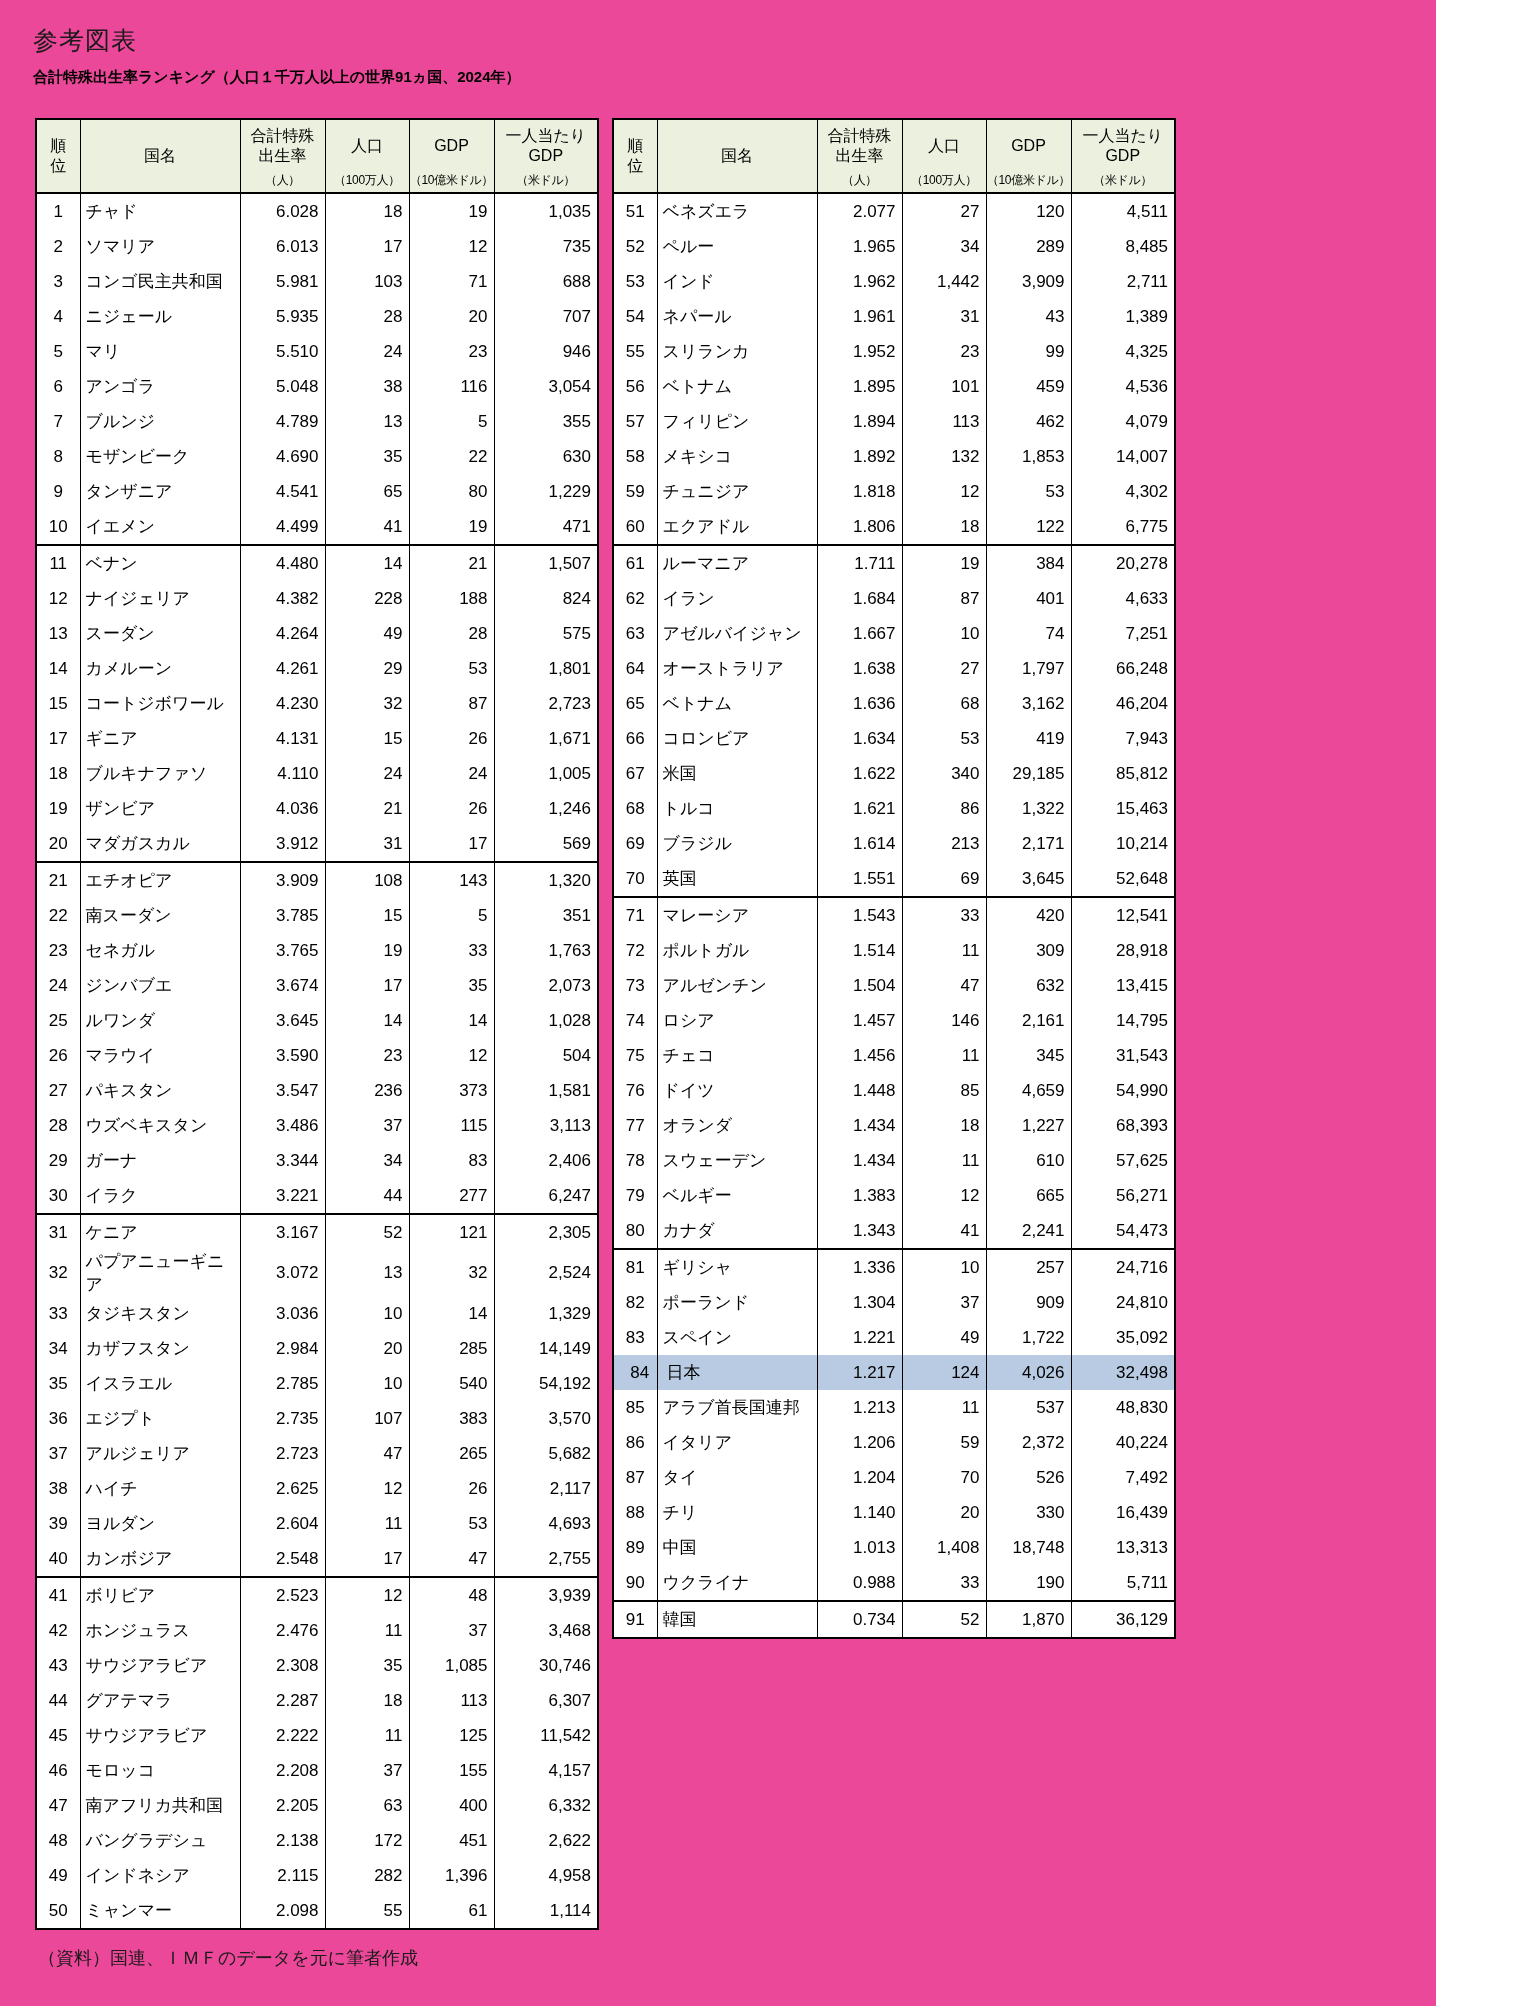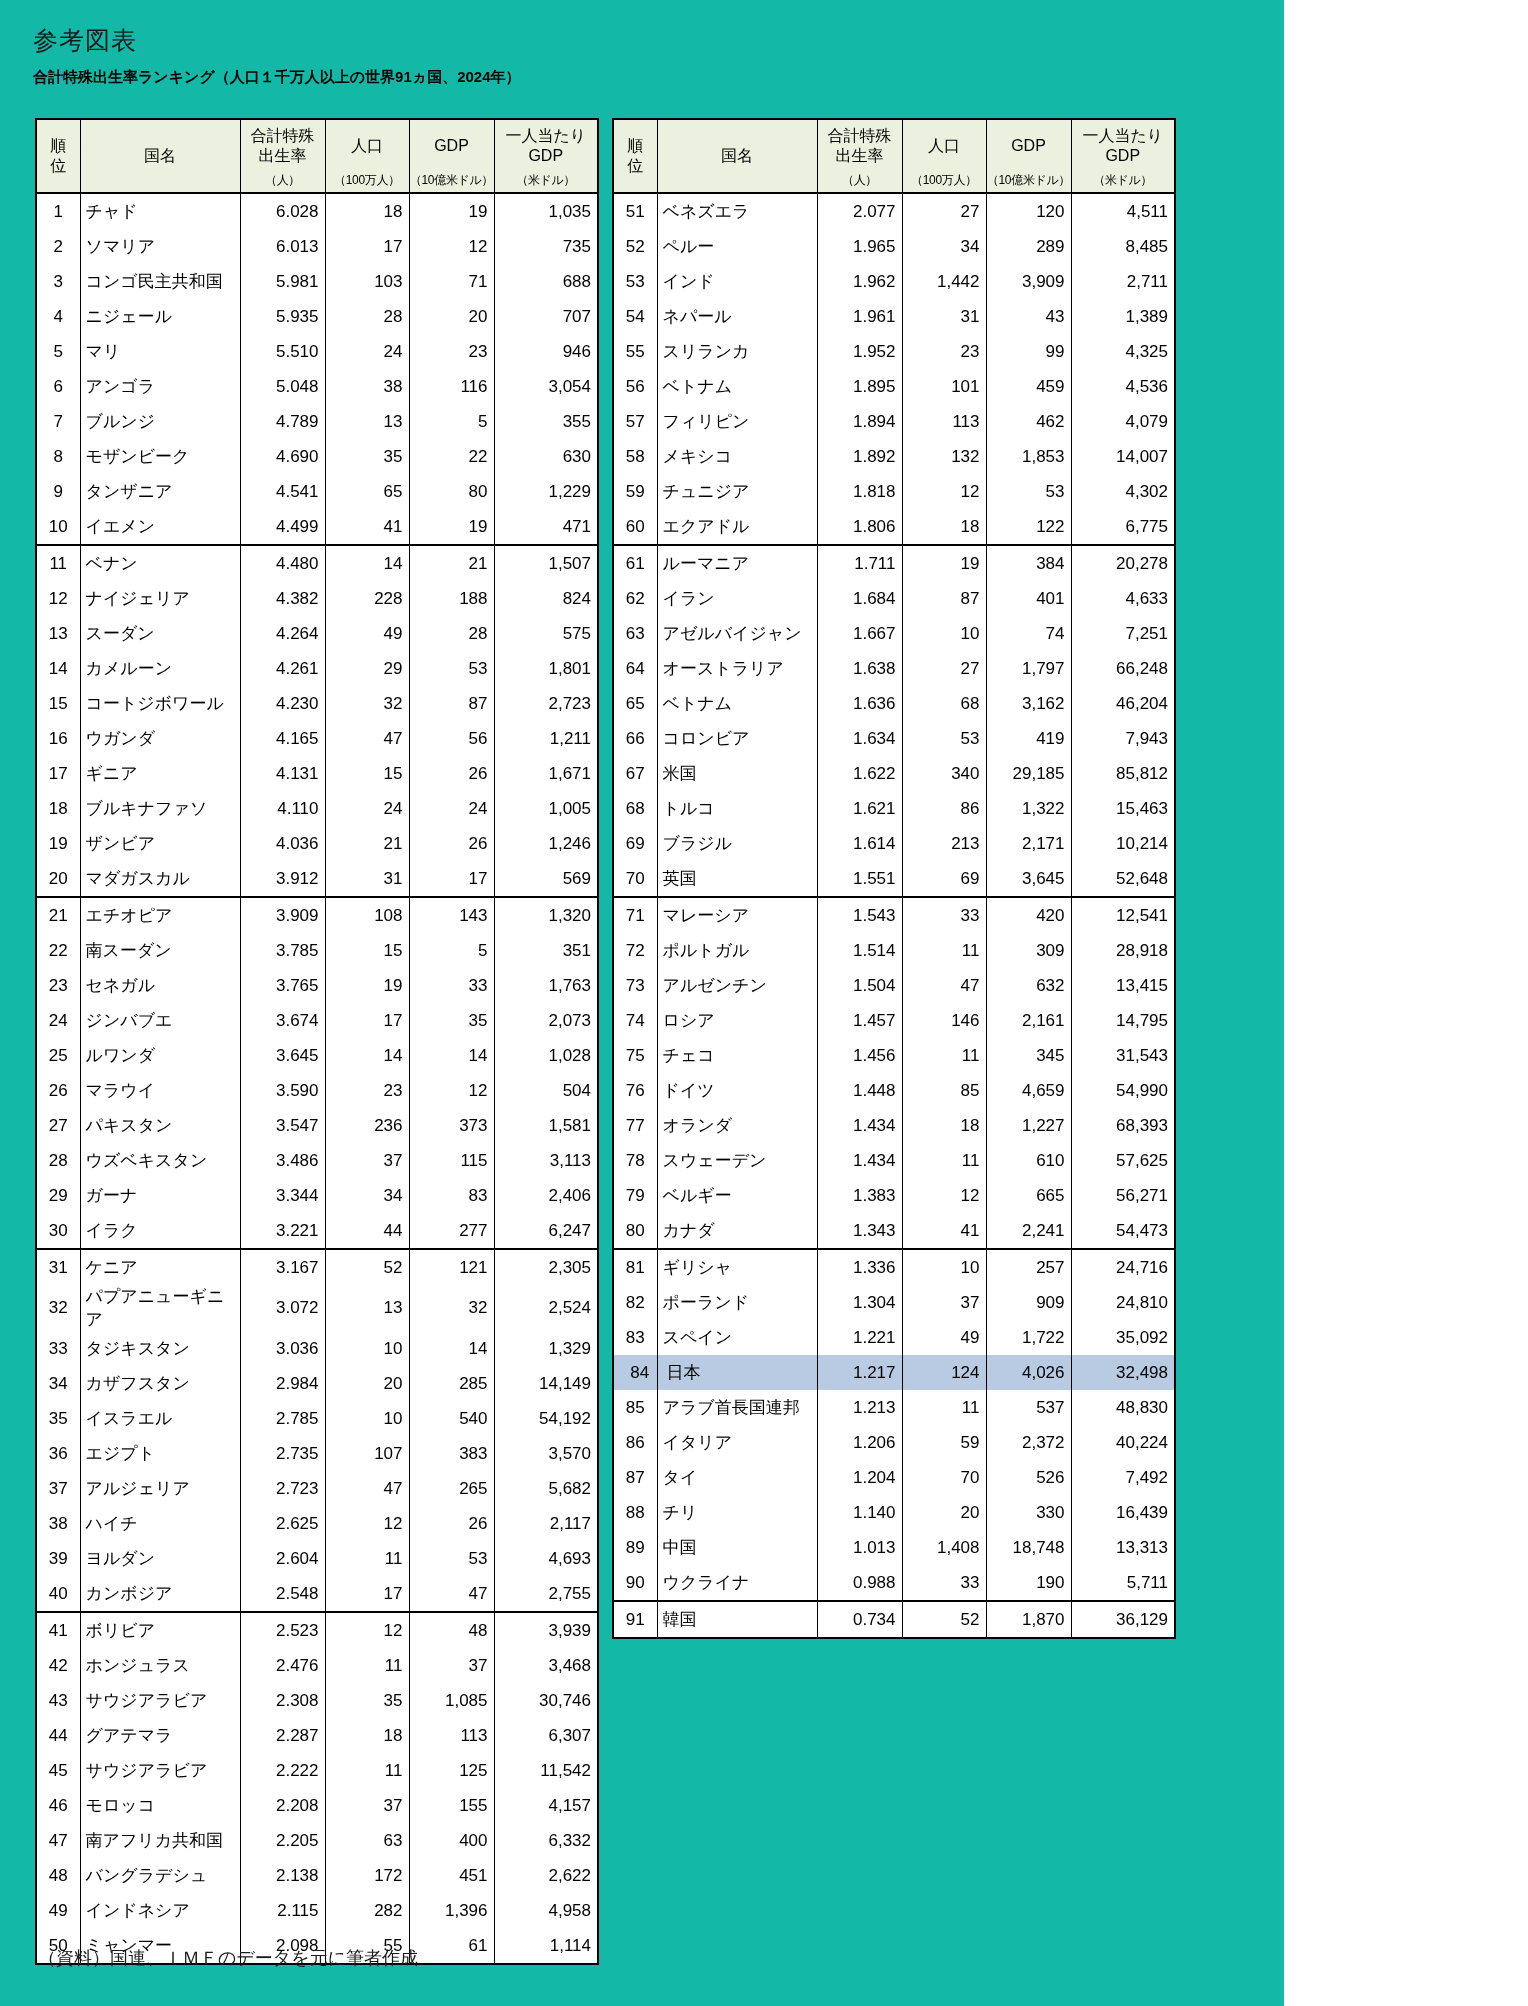--- a/index.html
+++ b/index.html
@@ -1,20 +1,20 @@
 <!DOCTYPE html>
 <html><head>
 <meta charset="utf-8">
 <style>
   html,body{margin:0;padding:0;background:#fff;}
   .page{
     position:relative;
-    width:1284px;
+    width:1436px;
     height:2006px;
-    background:#14b8a6;
+    background:#ec4899;
     color:#000;
     overflow:hidden;
   }
   .kicker{
     position:absolute;
     left:33px; top:24px;
     font-family:"Liberation Serif", serif;
     font-size:25px;
     letter-spacing:1px;
     color:#1a1a1a;
@@ -267,28 +267,20 @@
         </tr>
         <tr>
           <td class="col-rank">15</td>
           <td class="col-country">コートジボワール</td>
           <td class="col-num">4.230</td>
           <td class="col-num">32</td>
           <td class="col-num">87</td>
           <td class="col-num">2,723</td>
         </tr>
         <tr>
-          <td class="col-rank">16</td>
-          <td class="col-country">ウガンダ</td>
-          <td class="col-num">4.165</td>
-          <td class="col-num">47</td>
-          <td class="col-num">56</td>
-          <td class="col-num">1,211</td>
-        </tr>
-        <tr>
           <td class="col-rank">17</td>
           <td class="col-country">ギニア</td>
           <td class="col-num">4.131</td>
           <td class="col-num">15</td>
           <td class="col-num">26</td>
           <td class="col-num">1,671</td>
         </tr>
         <tr>
           <td class="col-rank">18</td>
           <td class="col-country">ブルキナファソ</td>

